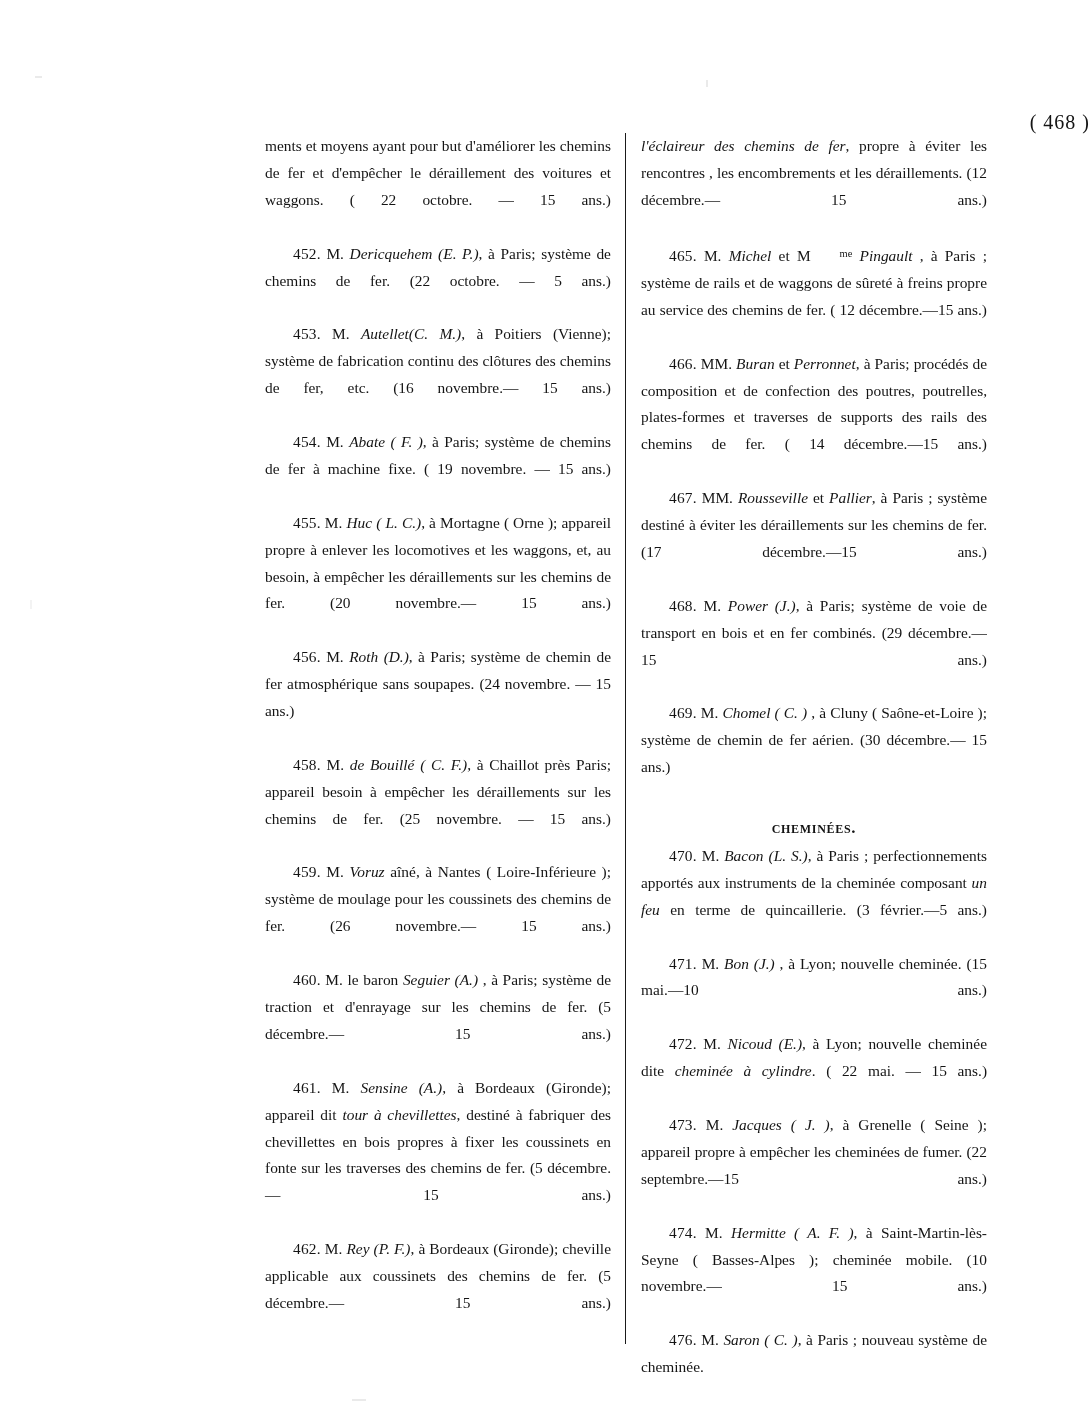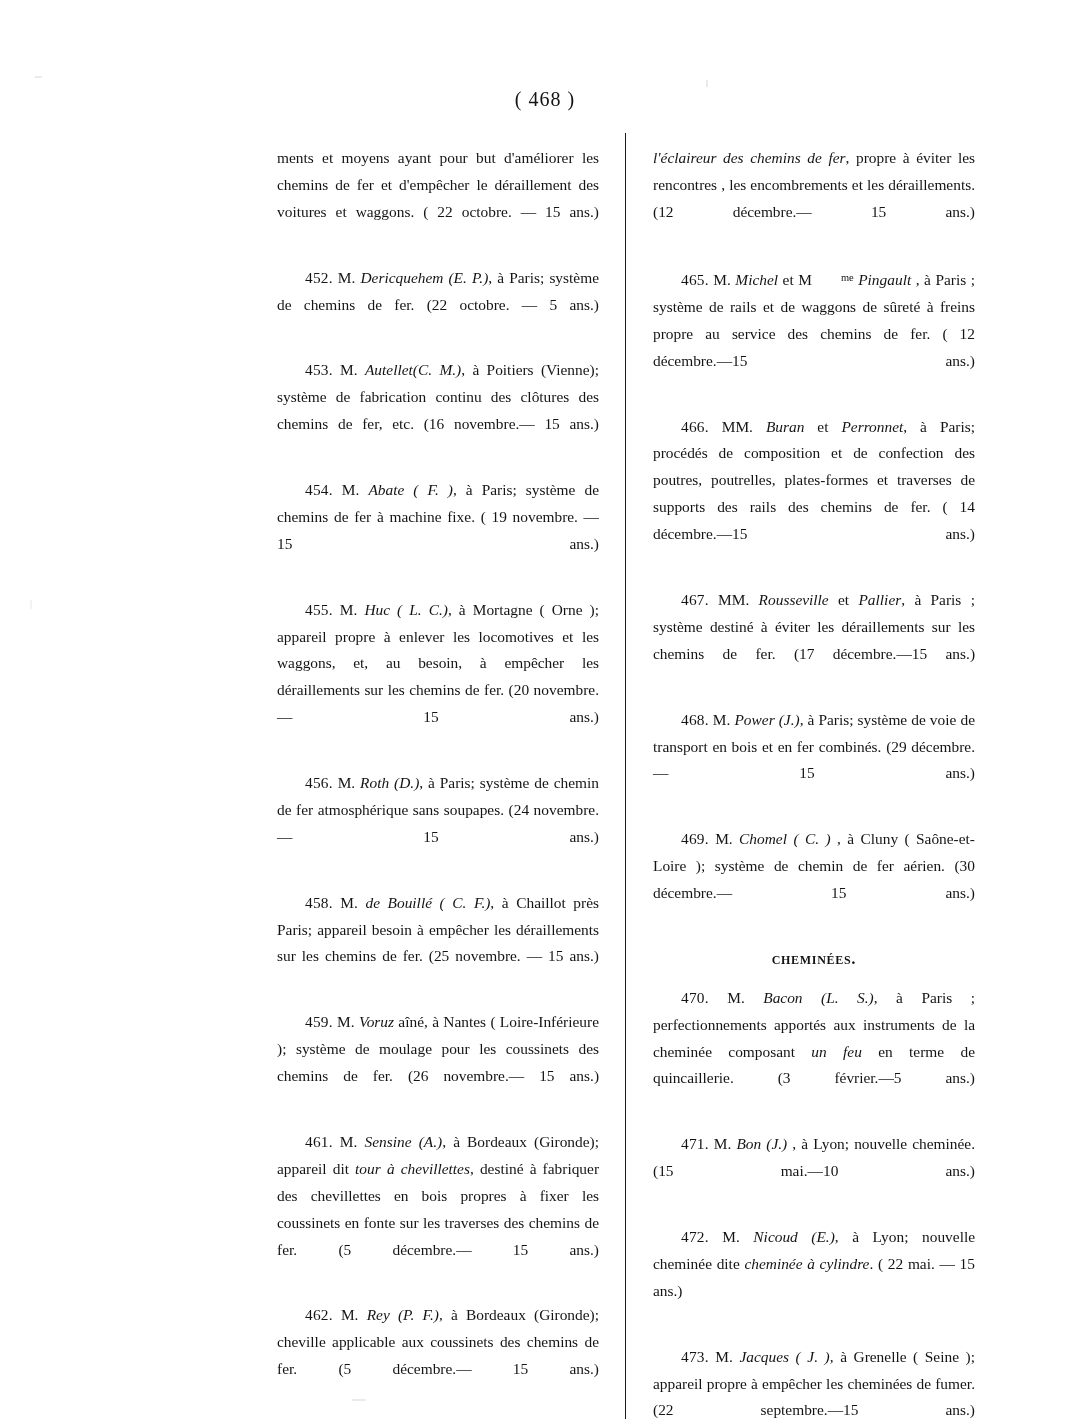--- a/index.html
+++ b/index.html
@@ -32,23 +32,23 @@
     opacity: 0.55;
   }
   .speck-tl { left: 35px;  top: 76px;  width: 7px;  height: 2px; }
   .speck-tr { left: 706px; top: 80px;  width: 2px;  height: 7px; }
   .speck-bl { left: 352px; top: 1399px; width: 14px; height: 2px; }
   .speck-ml { left: 30px;  top: 600px; width: 2px;  height: 9px; opacity: .3; }
 
   .folio {
     position: absolute;
     left: 0;
-    top: 88px;
+    top: 111px;
     width: 1090px;
-    text-align: center;
+    text-align: right;
     font-size: 20px;
     letter-spacing: 1px;
   }
 
   .columns {
     position: absolute;
     left: 265px;
     top: 133px;
     width: 722px;
   }
@@ -65,21 +65,21 @@
     float: left;
     padding-right: 14px;
     border-right: 1.4px solid #1a1a1a;
   }
   .col-right {
     float: right;
     padding-left: 14px;
   }
 
   .entry {
-    margin: 12px;
+    margin: 0;
     text-indent: 28px;
   }
   .entry.cont {
     text-indent: 0;
   }
   
   .entry { text-align: justify; }
   .entry::after {
     content: "";
     display: inline-block;
@@ -135,20 +135,21 @@
 
       <p class="entry"><span class="num">455.</span> <span>M.</span> <i>Huc</i> <i>( L. C.)</i>, <span>à Mortagne ( Orne )</span>; <span>appareil propre à enlever les locomotives et les waggons, et, au besoin, à empêcher les déraillements sur les chemins de fer.</span> <span>(20 novembre.— 15 ans.)</span></p>
 
       <p class="entry"><span class="num">456.</span> <span>M.</span> <i>Roth</i> <i>(D.)</i>, <span>à Paris</span>; <span>système de chemin de fer atmosphérique sans soupapes.</span> <span>(24 novembre. — 15 ans.)</span></p>
 
 
       <p class="entry"><span class="num">458.</span> <span>M.</span> <i>de Bouillé</i> <i>( C. F.)</i>, <span>à Chaillot près Paris</span>; <span>appareil besoin à empêcher les déraillements sur les chemins de fer.</span> <span>(25 novembre. — 15 ans.)</span></p>
 
       <p class="entry"><span class="num">459.</span> <span>M.</span> <i>Voruz</i> <span>aîné</span>, <span>à Nantes ( Loire-Inférieure )</span>; <span>système de moulage pour les coussinets des chemins de fer.</span> <span>(26 novembre.— 15 ans.)</span></p>
 
+      <p class="entry"><span class="num">460.</span> <span>M. le baron</span> <i>Seguier</i> <i>(A.)</i> , <span>à Paris</span>; <span>système de traction et d'enrayage sur les chemins de fer.</span> <span>(5 décembre.— 15 ans.)</span></p>
 
       <p class="entry"><span class="num">461.</span> <span>M.</span> <i>Sensine</i> <i>(A.)</i>, <span>à Bordeaux (Gironde)</span>; <span>appareil dit</span> <i>tour à chevillettes</i><span>, destiné à fabriquer des chevillettes en bois propres à fixer les coussinets en fonte sur les traverses des chemins de fer.</span> <span>(5 décembre.— 15 ans.)</span></p>
 
       <p class="entry"><span class="num">462.</span> <span>M.</span> <i>Rey</i> <i>(P. F.)</i>, <span>à Bordeaux (Gironde)</span>; <span>cheville applicable aux coussinets des chemins de fer.</span> <span>(5 décembre.— 15 ans.)</span></p>
 
     </div>
 
     <div class="col col-right">
 
       <p class="entry cont"><i>l'éclaireur des chemins de fer</i><span>, propre à éviter les rencontres , les encombrements et les déraillements. (12 décembre.— 15 ans.)</span></p>

